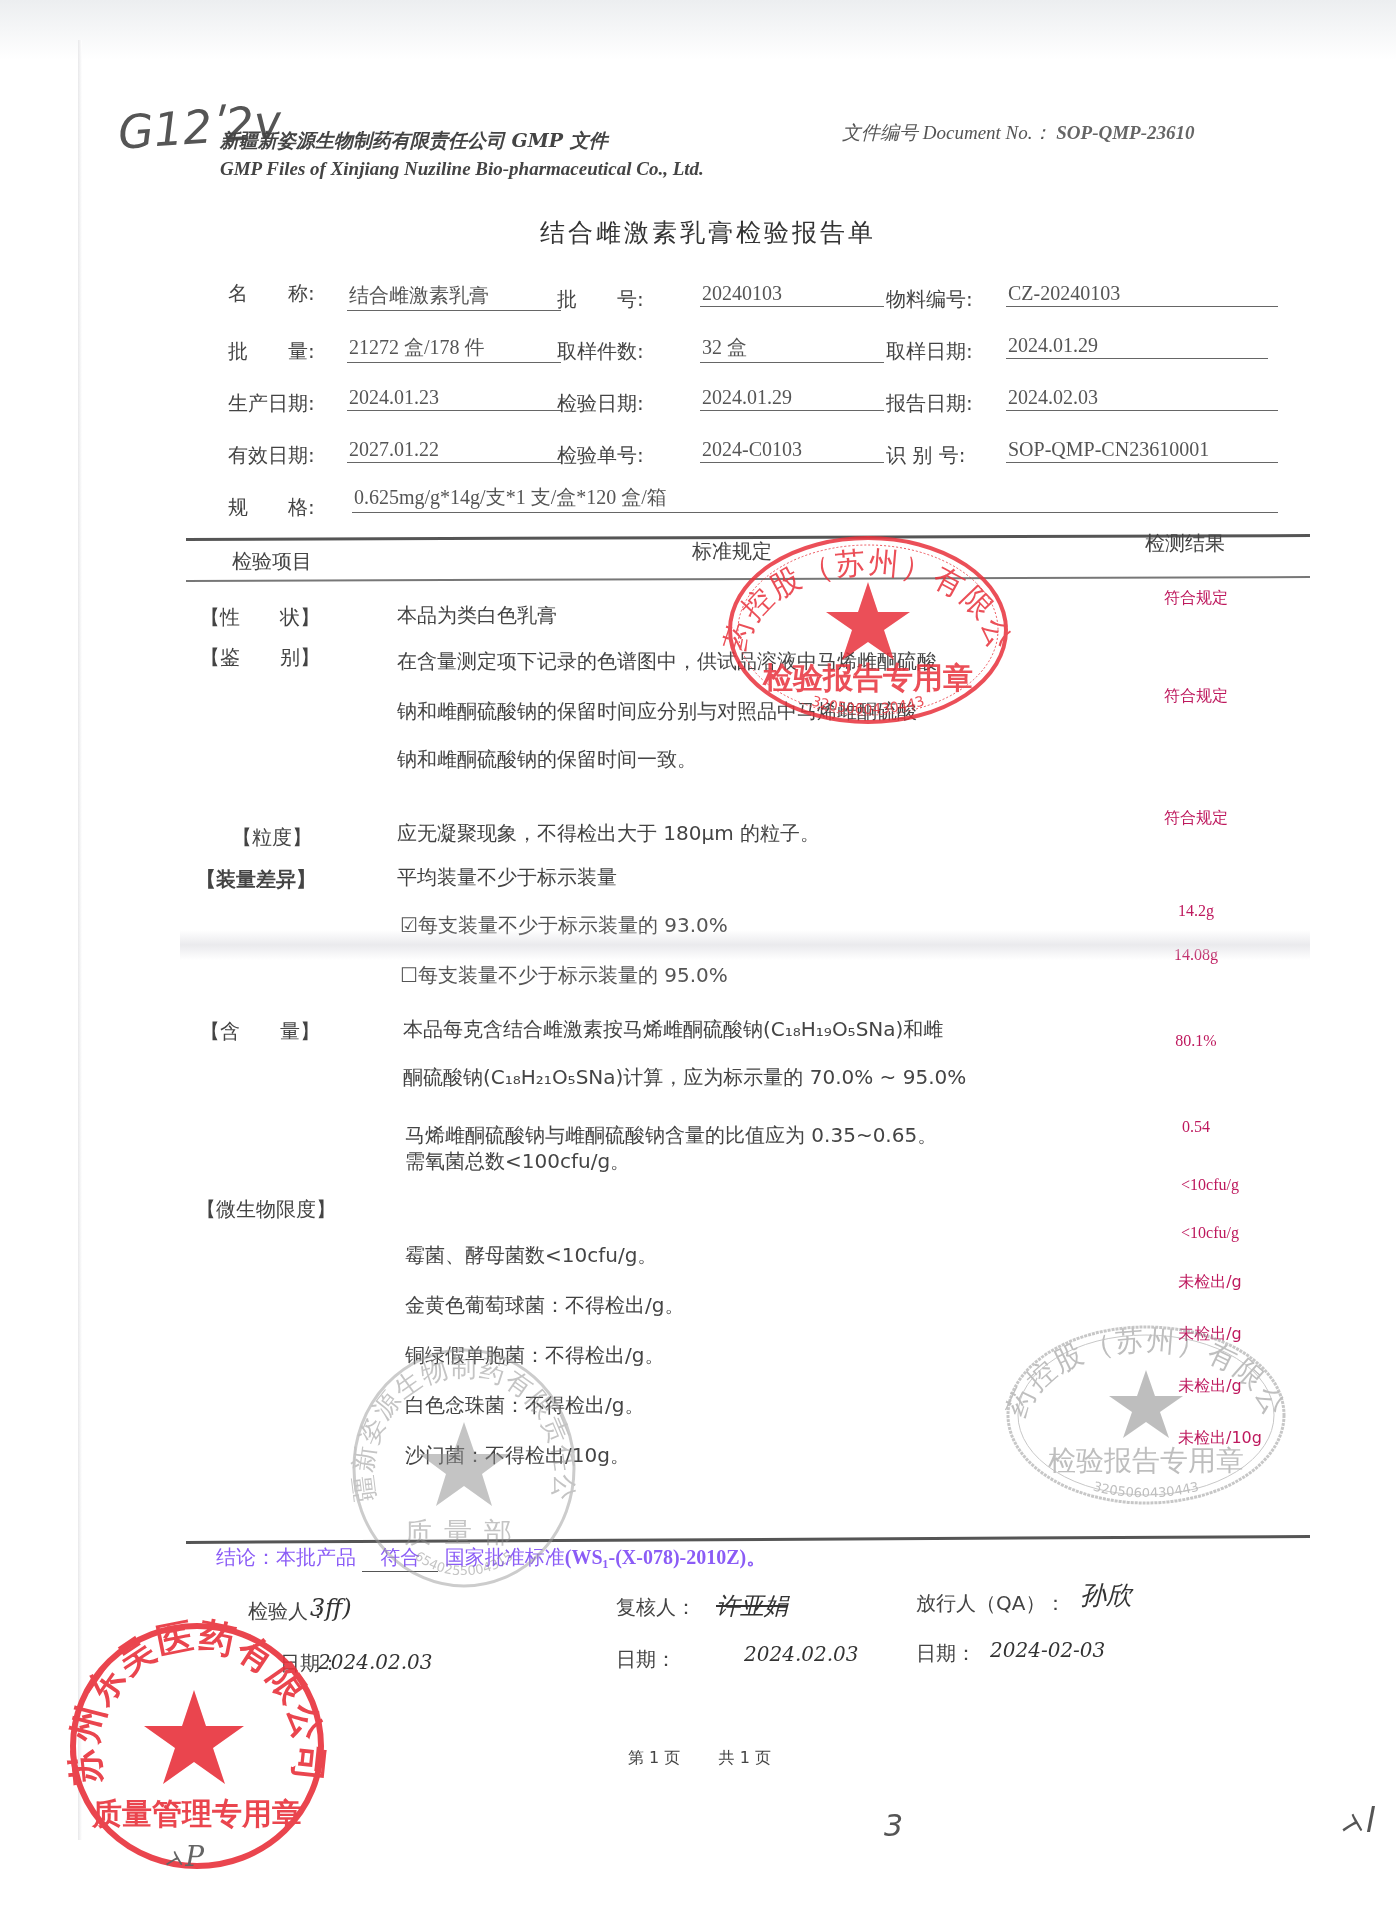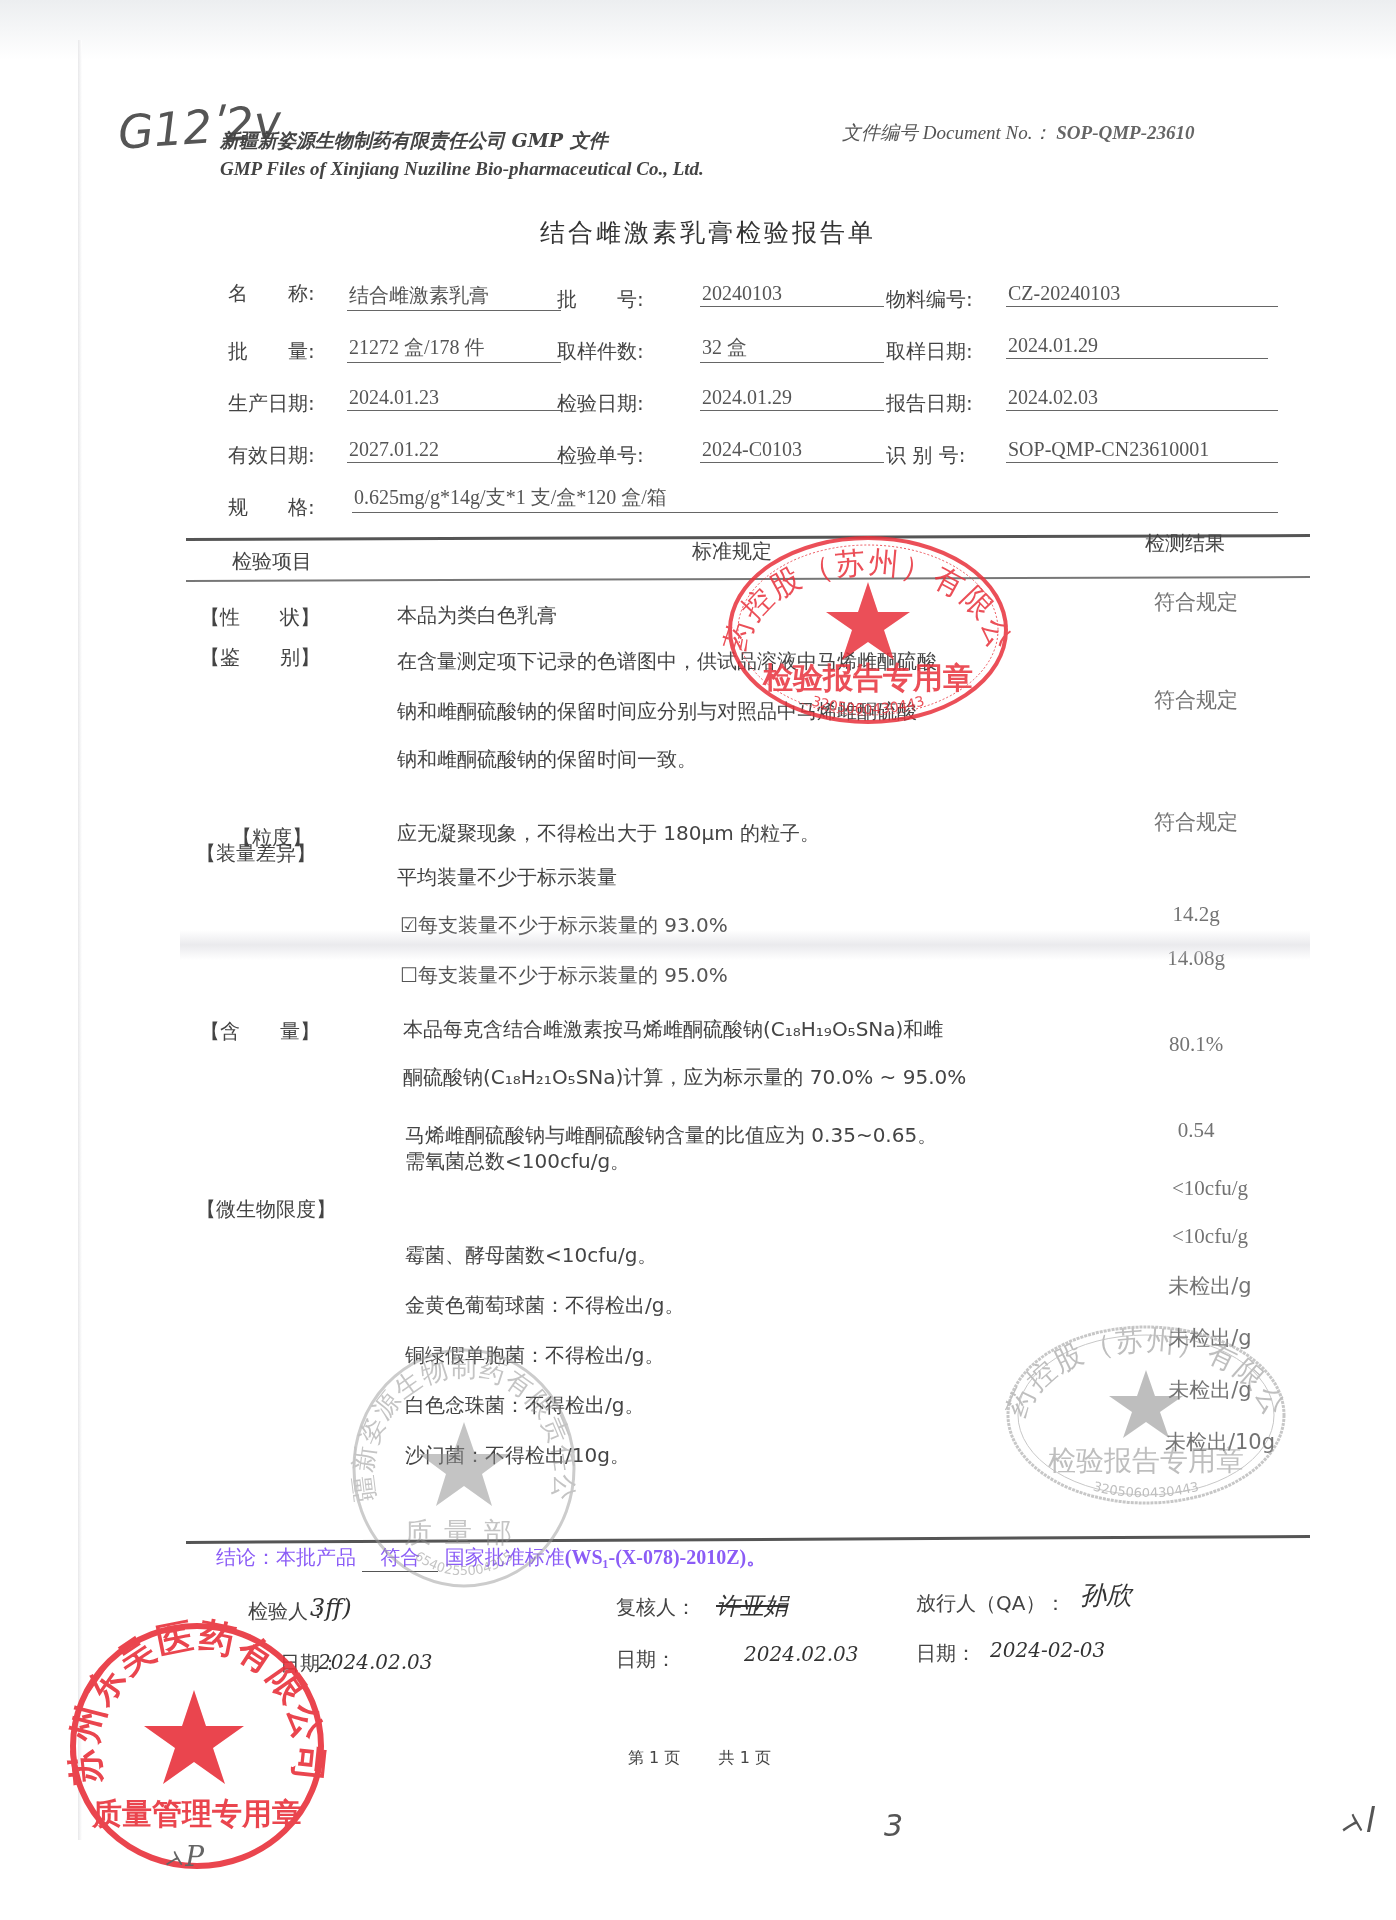--- a/index.html
+++ b/index.html
@@ -29,21 +29,21 @@
   .field-value {
     font-size:20px; color:#555; font-family:"Liberation Serif",serif;
     border-bottom:1.5px solid #666; padding:0 2px 1px 2px; display:inline-block;
   }
   .rule-thick { position:absolute; height:3px; background:#555; }
   .rule-thin { position:absolute; height:1.5px; background:#777; }
 
   .col-head { font-size:20px; color:#444; font-family:"DejaVu Sans",sans-serif; }
   .item-label { font-size:20px; color:#444; font-family:"DejaVu Sans",sans-serif; }
   .std { font-size:20px; color:#444; font-family:"DejaVu Sans",sans-serif; }
-  .res { font-size:21px; color:#737373; font-family:"Liberation Serif",serif; text-align:center; width:140px; }
+  .res { font-size:16px; color:#be185d; font-family:"Liberation Serif",serif; text-align:center; width:140px; }
   .res.cn { font-family:"DejaVu Sans",sans-serif; }
   .conclusion { font-size:20px; color:#8b5cf6; font-family:"DejaVu Sans",sans-serif;margin-top:36px; }
   .conclusion b { font-family:"Liberation Serif",serif; }
   .sig-label { font-size:20px; color:#444; font-family:"DejaVu Sans",sans-serif; }
   .sig { font-family:"DejaVu Serif",serif; font-style:italic; font-size:20px; color:#333; }
   .footer { font-size:16px; color:#444; font-family:"DejaVu Sans",sans-serif; }
 
   .stamp { position:absolute; }
   .grey-smudge {
     position:absolute; left:180px; top:930px; width:1130px; height:30px;
@@ -115,21 +115,21 @@
 <div class="abs item-label" style="left:200px;top:644px;">【鉴　　别】</div>
 <div class="abs std" style="left:397px;top:648px;">在含量测定项下记录的色谱图中，供试品溶液中马烯雌酮硫酸</div>
 <div class="abs std" style="left:397px;top:698px;">钠和雌酮硫酸钠的保留时间应分别与对照品中马烯雌酮硫酸</div>
 <div class="abs std" style="left:397px;top:746px;">钠和雌酮硫酸钠的保留时间一致。</div>
 <div class="abs res cn" style="left:1126px;top:686px;">符合规定</div>
 
 <div class="abs item-label" style="left:232px;top:824px;">【粒度】</div>
 <div class="abs std" style="left:397px;top:820px;">应无凝聚现象，不得检出大于 180μm 的粒子。</div>
 <div class="abs res cn" style="left:1126px;top:808px;">符合规定</div>
 
-<div class="abs item-label" style="left:196px;top:840px;">【装量差异】</div>
+<div class="abs item-label" style="left:196px;top:866px;font-weight:bold;">【装量差异】</div>
 <div class="abs std" style="left:397px;top:864px;">平均装量不少于标示装量</div>
 <div class="abs std" style="left:400px;top:912px;color:#555;">☑每支装量不少于标示装量的 93.0%</div>
 <div class="abs std" style="left:400px;top:962px;color:#555;">☐每支装量不少于标示装量的 95.0%</div>
 <div class="abs res" style="left:1126px;top:902px;">14.2g</div>
 <div class="abs res" style="left:1126px;top:946px;">14.08g</div>
 <div class="grey-smudge"></div>
 
 <div class="abs item-label" style="left:200px;top:1018px;">【含　　量】</div>
 <div class="abs std" style="left:403px;top:1016px;">本品每克含结合雌激素按马烯雌酮硫酸钠(C₁₈H₁₉O₅SNa)和雌</div>
 <div class="abs std" style="left:403px;top:1064px;">酮硫酸钠(C₁₈H₂₁O₅SNa)计算，应为标示量的 70.0% ~ 95.0%</div>

